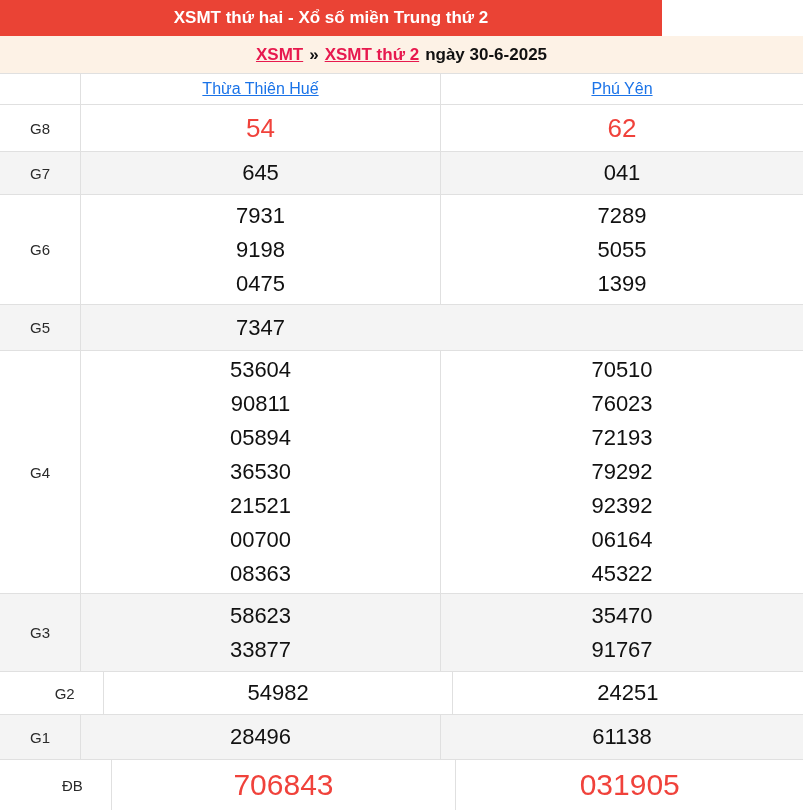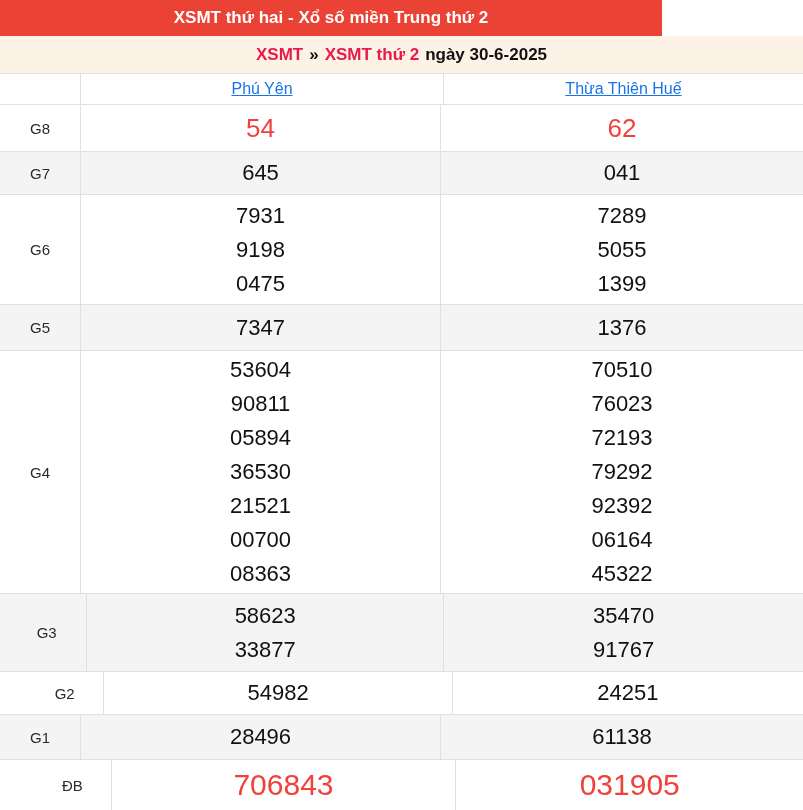--- a/index.html
+++ b/index.html
@@ -19,62 +19,62 @@
   .titlebar{
     width:662px;height:36px;background:var(--header-bg);
     display:flex;align-items:center;justify-content:center;
   }
   .titlebar span{color:#ffffff;font-size:17px;font-weight:bold;}
   .breadcrumb{
     width:803px;height:37px;background:var(--breadcrumb-bg);
     display:flex;align-items:center;justify-content:center;
     font-size:17px;font-weight:bold;color:var(--text-dark);
   }
-  .bc-link{color:var(--link-red);cursor:pointer;}
+  .bc-link{color:var(--link-red);text-decoration:underline;cursor:pointer;}
   .bc-sep{margin:0 6px;}
   .bc-date{margin-left:6px;}
   .results-table{width:803px;}
   .trow{display:flex;width:803px;border-top:1px solid var(--border);}
   .cell{display:flex;flex-direction:column;align-items:center;justify-content:center;}
   .label-cell{width:80px;font-size:15px;color:var(--label-color);}
   .val-cell{width:360px;border-left:1px solid var(--border);}
   .val-cell.last{width:363px;}
   .thead{height:31px;}
   .thead a{color:var(--link-blue);font-size:16px;text-decoration:underline;cursor:pointer;}
   .num{font-size:22px;font-weight:normal;color:var(--text-dark);line-height:34px;white-space:nowrap;}
   .row-hl .num{color:var(--value-red);}
   .sz-large .num{font-size:26px;}
   .sz-xlarge .num{font-size:30px;}
   .row-0{height:47px;} .row-1{height:43px;} .row-2{height:110px;}
-  .row-3{height:46px;} .row-4{height:243px;} .row-5{height:78px;padding-left:7px;}
+  .row-3{height:46px;} .row-4{height:243px;} .row-5{height:78px;}
   .row-6{height:43px;padding-left:26px;} .row-7{height:45px;} .row-8{height:51px;padding-left:34px;}
   .trow.alt{background:var(--row-alt);}
 </style>
 </head>
 <body>
 
 <div class="titlebar">
   <span>XSMT thứ hai - Xổ số miền Trung thứ 2</span>
 </div>
 
 <div class="breadcrumb">
   <a class="bc-link">XSMT</a>
   <span class="bc-sep">»</span>
   <a class="bc-link">XSMT thứ 2</a>
   <span class="bc-date">ngày 30-6-2025</span>
 </div>
 
 <div class="results-table">
   <div class="trow thead">
     <div class="cell label-cell"></div>
+    <div class="cell val-cell">
+      <a>Thừa Thiên Huế</a>
+    </div>
     <div class="cell val-cell last">
       <a>Phú Yên</a>
-    </div>
-    <div class="cell val-cell">
-      <a>Thừa Thiên Huế</a>
     </div>
   </div>
   <div id="rows">
       <div class="trow row-0 row-hl sz-large">
         <div class="cell label-cell">G8</div>
         <div class="cell val-cell">
           <div class="num">54</div>
         </div>
         <div class="cell val-cell last">
           <div class="num">62</div>
@@ -99,23 +99,20 @@
         <div class="cell val-cell last">
           <div class="num">7289</div>
           <div class="num">5055</div>
           <div class="num">1399</div>
         </div>
       </div>
       <div class="trow row-3 alt sz-normal">
         <div class="cell label-cell">G5</div>
         <div class="cell val-cell">
           <div class="num">7347</div>
-        </div>
-        <div class="cell val-cell last">
-          <div class="num">1376</div>
         </div>
       </div>
       <div class="trow row-4 sz-normal">
         <div class="cell label-cell">G4</div>
         <div class="cell val-cell">
           <div class="num">53604</div>
           <div class="num">90811</div>
           <div class="num">05894</div>
           <div class="num">36530</div>
           <div class="num">21521</div>

